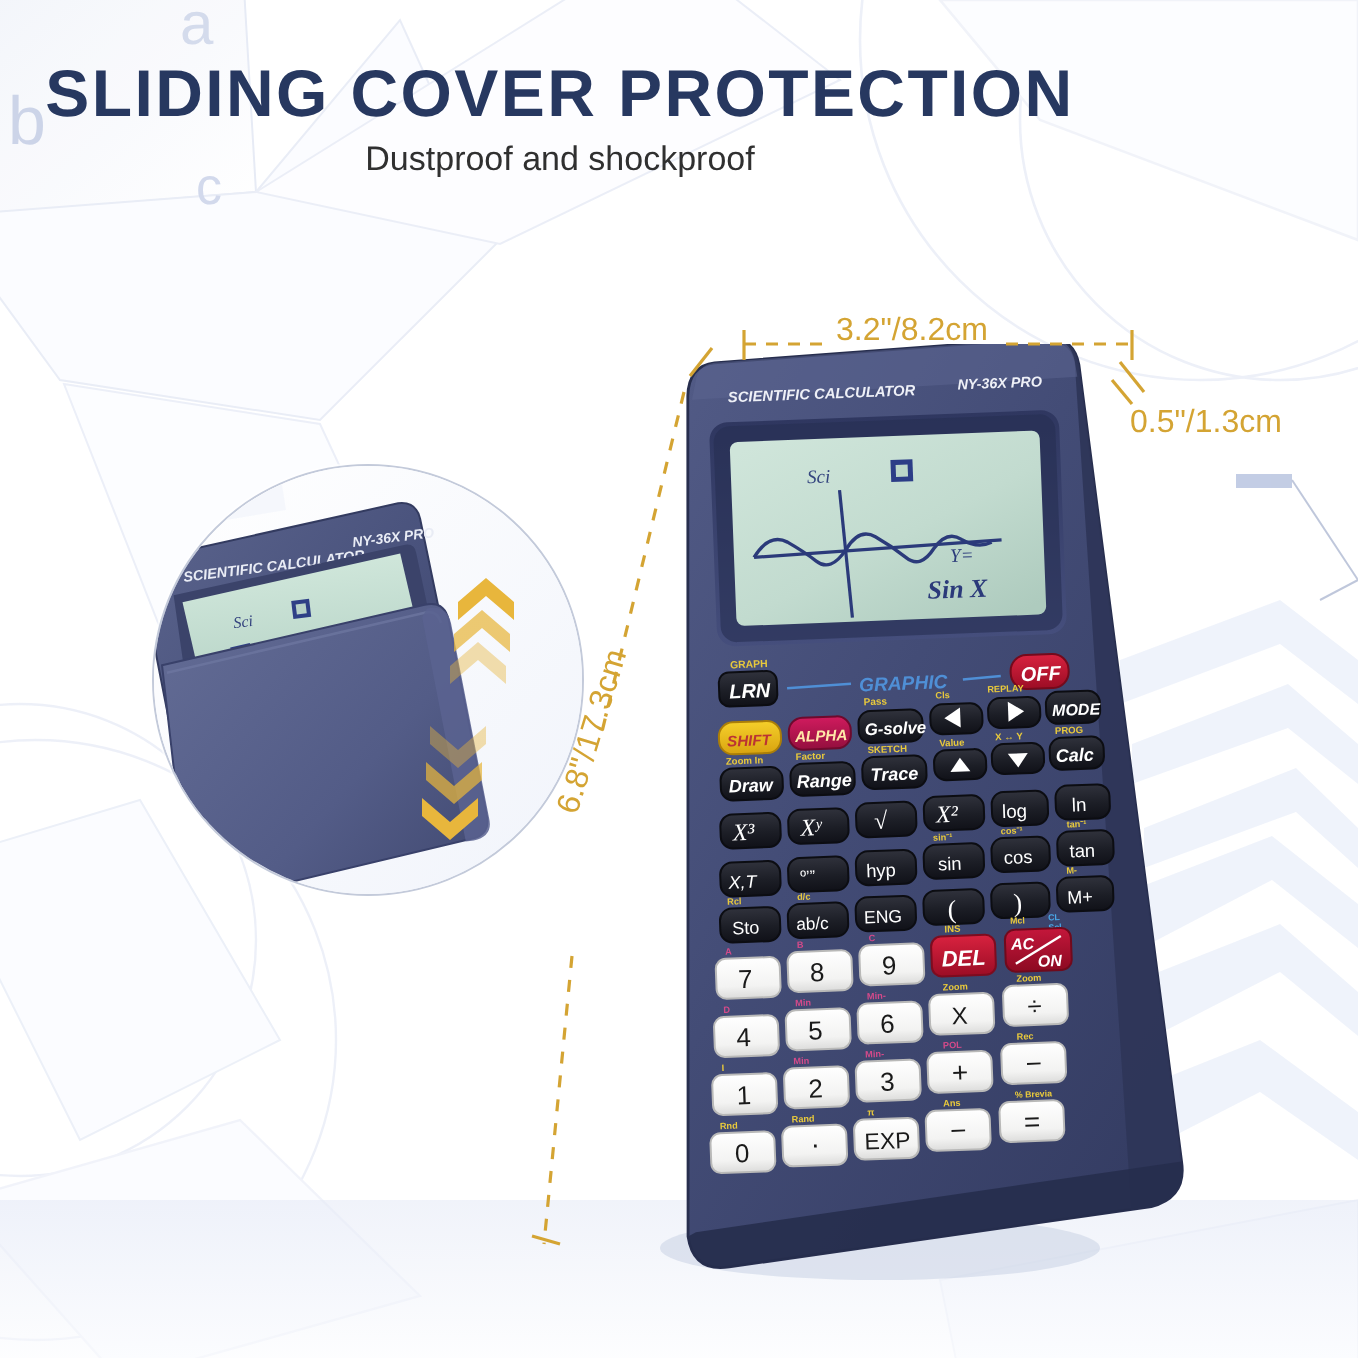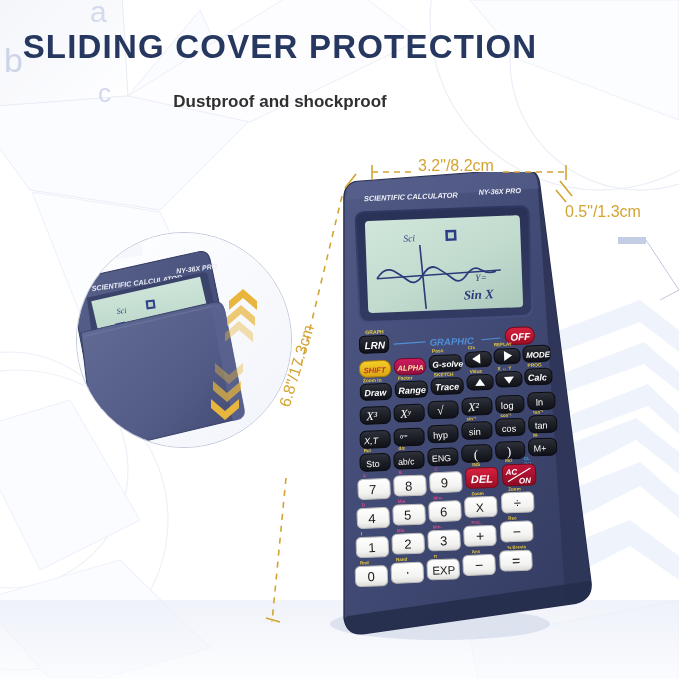--- a/index.html
+++ b/index.html
@@ -16,21 +16,21 @@
   .bg-svg{position:absolute;left:0;top:0;width:679px;height:679px;}
 
   
   .header{position:absolute;left:0;top:28px;width:560px;text-align:center;z-index:6;}
   .title{
     font-size:33px;font-weight:bold;color:#273860;
     letter-spacing:1.2px;line-height:1.15;margin:0;
     font-family:"Liberation Sans", sans-serif;
   }
   .subtitle{
-    font-size:17px;color:#303030;margin:26px 0 0 0;font-weight:bold;
+    font-size:17px;color:#303030;margin:4px 0 0 0;font-weight:normal;
   }
 
   
   .inset{
     position:absolute;left:76px;top:232px;width:214px;height:214px;
     border-radius:50%;
     border:1px solid #c3cada;
     background:radial-gradient(circle at 38% 32%, #ffffff 0%, #fdfdff 62%, #f2f4fa 100%);
     overflow:hidden;z-index:5;
     box-shadow:0 0 0 1px rgba(255,255,255,0.6);

